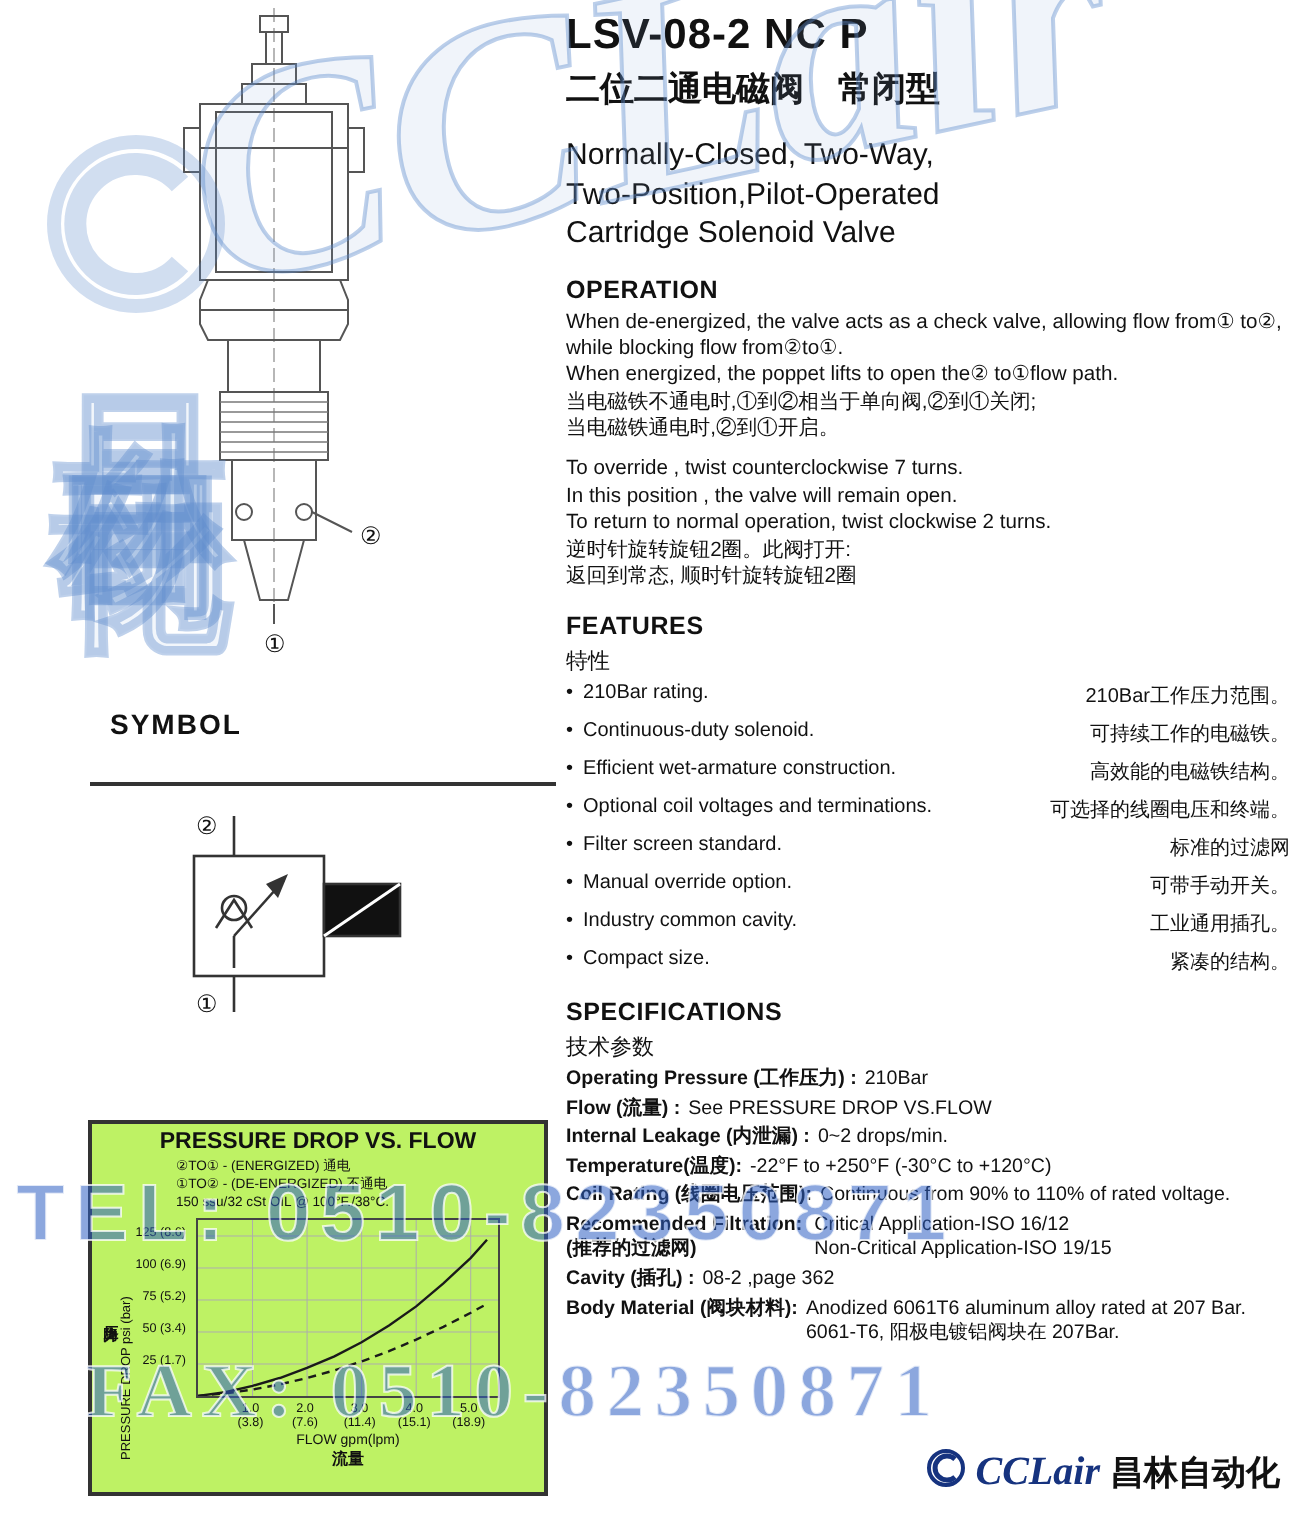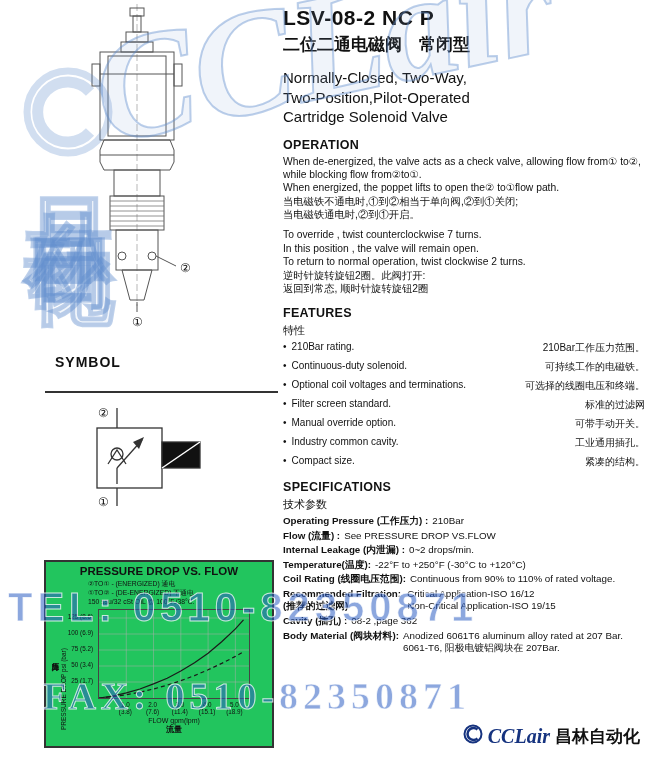--- a/index.html
+++ b/index.html
@@ -18,21 +18,21 @@
           letter-spacing:5px;color:rgba(45,95,195,0.55);-webkit-text-stroke:1px rgba(255,255,255,0.75);white-space:nowrap;}
   .wm-fax{left:8px;top:674px;font-family:"Liberation Serif",serif;font-weight:bold;font-size:38px;
           letter-spacing:5px;color:rgba(45,95,195,0.55);-webkit-text-stroke:1px rgba(255,255,255,0.75);white-space:nowrap;margin-left:35px;}
   
   .valve{position:absolute;left:52px;top:4px;z-index:2;}
   .symbol-heading{position:absolute;left:55px;top:354px;font-size:14px;font-weight:bold;letter-spacing:1px;z-index:2;}
   .symbol-rule{position:absolute;left:45px;top:391px;width:233px;border-top:2px solid #333;z-index:2;}
   .symbol-fig{position:absolute;left:72px;top:404px;z-index:2;}
   
   .chart-box{position:absolute;left:44px;top:560px;width:230px;height:188px;border:2px solid #333;
-             background:#22c55e;z-index:2;box-sizing:border-box;}
+             background:#bef264;z-index:2;box-sizing:border-box;}
   .chart-title{font-size:11.5px;font-weight:bold;text-align:center;margin-top:3px;}
   .chart-legend{margin:2px 0 0 42px;font-size:6.8px;line-height:1.35;}
   .plot-wrap{position:relative;margin-left:52px;margin-top:2px;width:158px;height:108px;}
   .plot{position:absolute;left:0;top:0;width:150px;height:88px;border:1px solid #444;box-sizing:content-box;}
   .ytick-col{position:absolute;left:-38px;top:0;width:35px;height:88px;}
   .ytick{position:absolute;right:2px;font-size:6.3px;white-space:nowrap;}
   .xtick-row{position:absolute;left:0;top:92px;width:152px;height:16px;}
   .xtick{position:absolute;width:24px;text-align:center;font-size:6.3px;line-height:1.15;}
   .chart-ylabel{position:absolute;left:14px;top:168px;transform:rotate(-90deg);transform-origin:0 0;
                 font-size:6.5px;white-space:nowrap;}
@@ -222,20 +222,24 @@
     <div class="h-cn">特性</div>
     <div class="feat-row">
       <div class="feat-en">210Bar rating.</div>
       <div class="feat-cn">210Bar工作压力范围。</div>
     </div>
     <div class="feat-row">
       <div class="feat-en">Continuous-duty solenoid.</div>
       <div class="feat-cn">可持续工作的电磁铁。</div>
     </div>
     <div class="feat-row">
+      <div class="feat-en">Efficient wet-armature construction.</div>
+      <div class="feat-cn">高效能的电磁铁结构。</div>
+    </div>
+    <div class="feat-row">
       <div class="feat-en">Optional coil voltages and terminations.</div>
       <div class="feat-cn">可选择的线圈电压和终端。</div>
     </div>
     <div class="feat-row">
       <div class="feat-en">Filter screen standard.</div>
       <div class="feat-cn">标准的过滤网</div>
     </div>
     <div class="feat-row">
       <div class="feat-en">Manual override option.</div>
       <div class="feat-cn">可带手动开关。</div>

